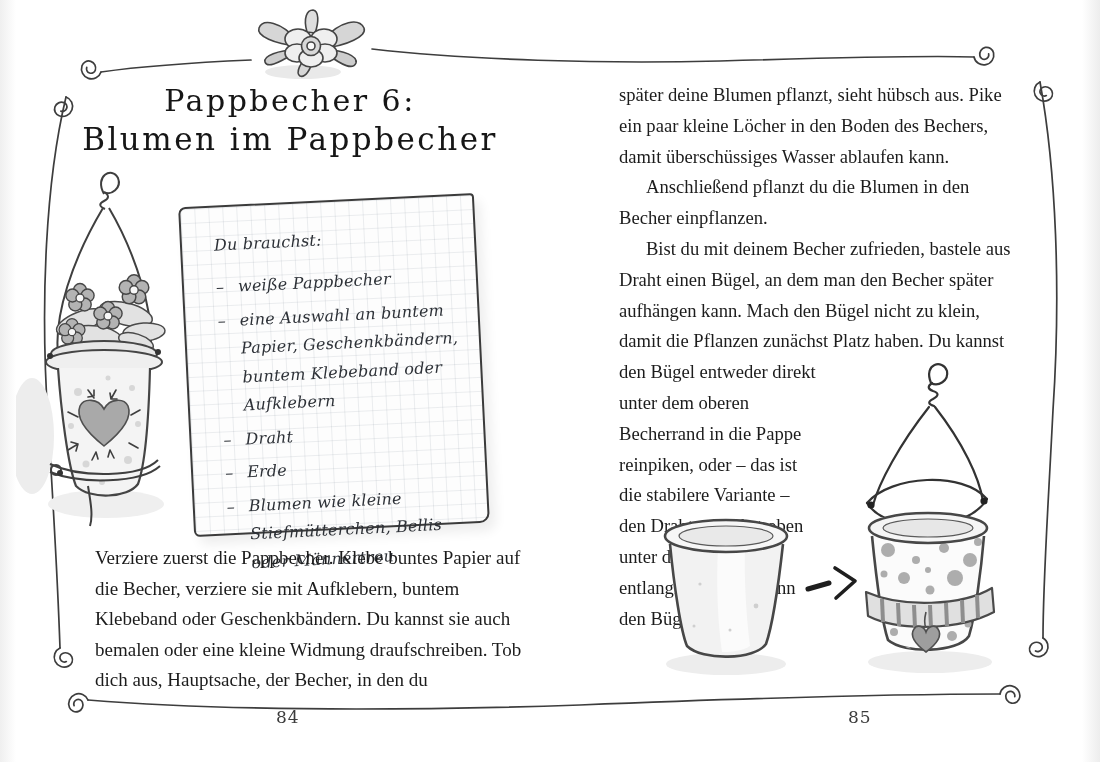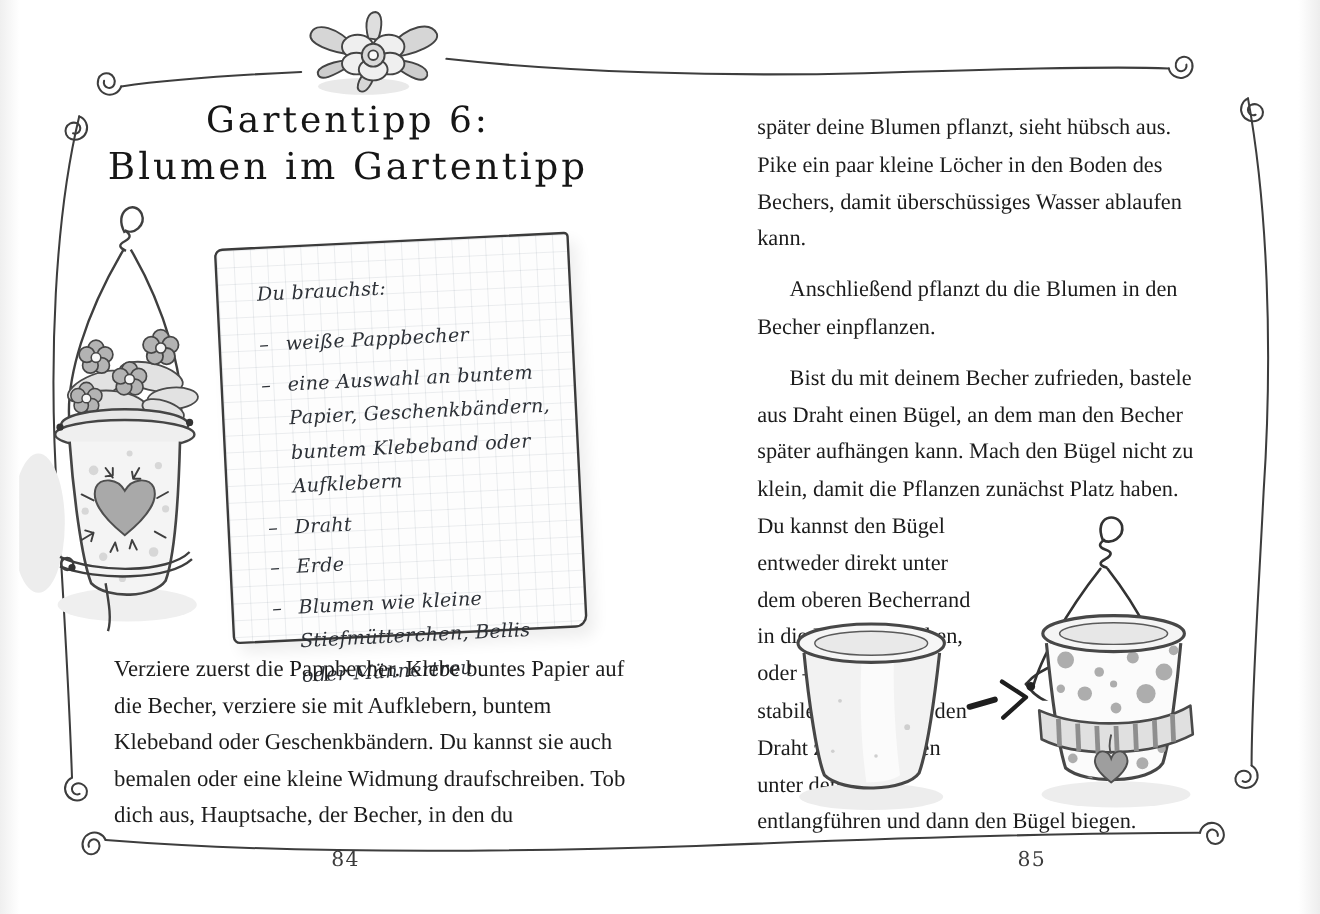--- a/index.html
+++ b/index.html
@@ -63,21 +63,21 @@
     font-family:"DejaVu Serif",serif;font-size:17px;color:#3c3c3c;letter-spacing:1px;
   }
   .pagenum.left{left:276px;}
   .pagenum.right{left:848px;}
 
   
   .right-col{
     position:absolute;left:619px;top:80px;width:398px;
     font-size:18.6px;line-height:30.8px;color:#1c1c1c;
   }
-  .right-col p{margin:12px;}
+  .right-col p{margin:0;}
   .right-col p.indent{text-indent:1.45em;}
   .hanger-float{
     float:right;width:182px;height:208px;
     margin:2px 0 6px 14px;
   }
   .hanger-float .arrow-wrap{display:flex;justify-content:center;margin-top:2px;}
 
   
   #plain-cup{left:660px;top:514px;}
   #right-arrow{left:804px;top:562px;}
@@ -135,22 +135,22 @@
         <ellipse cx="44" cy="47" rx="12" ry="9"></ellipse>
         <ellipse cx="72" cy="47" rx="12" ry="9"></ellipse>
         <ellipse cx="58" cy="52" rx="12" ry="9"></ellipse>
       </g>
       <circle cx="58" cy="40" r="9.5" fill="#d8d8d8"></circle>
       <circle cx="58" cy="40" r="4" fill="#fafafa"></circle>
     </g>
   </svg>
 
   <div class="title-block">
-    <div class="title-line l1">Gartentipp 6:</div>
-    <div class="title-line l2">Blumen im Gartentipp</div>
+    <div class="title-line l1">Pappbecher 6:</div>
+    <div class="title-line l2">Blumen im Pappbecher</div>
   </div>
 
   <svg id="hang-cup" class="abs" width="176" height="366" viewBox="0 0 176 366">
     <ellipse cx="16" cy="272" rx="22" ry="58" fill="#ededed"></ellipse>
     <ellipse cx="90" cy="340" rx="58" ry="14" fill="#efefef"></ellipse>
     <g fill="none" stroke="#3f3f3f" stroke-width="2">
       <path d="M 88 30 C 78 12 96 2 102 14 C 106 24 95 32 88 28"></path>
       <path d="M 88 28 q 8 5 0 9 q -8 4 1 8"></path>
       <path d="M 87 44 C 56 96 38 152 42 190"></path>
       <path d="M 93 44 C 120 90 140 154 134 188"></path>

